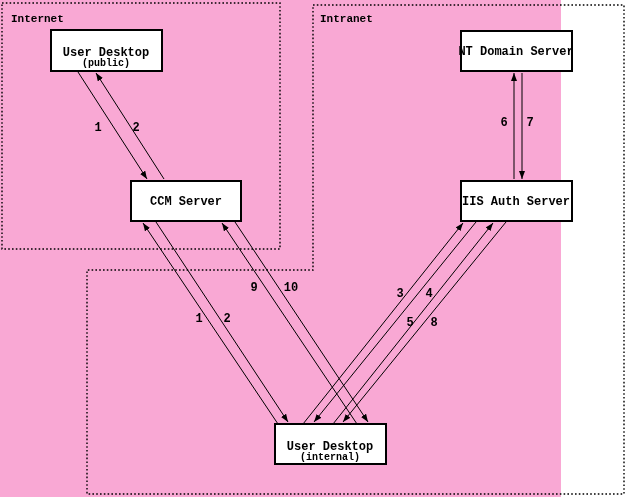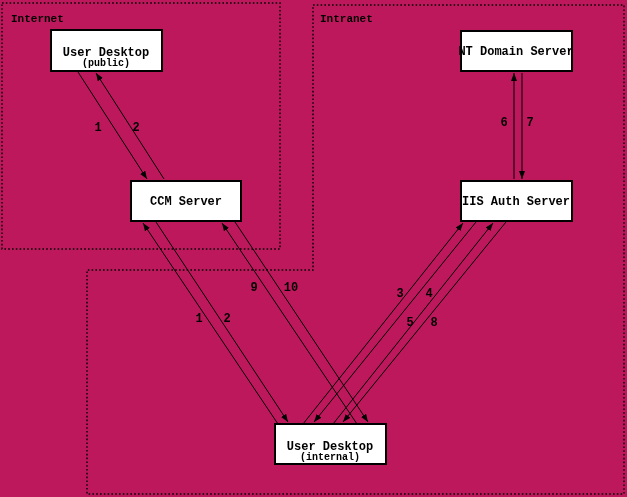--- a/index.html
+++ b/index.html
@@ -3,23 +3,23 @@
 <meta charset="utf-8">
 <title>Diagram</title>
 <style>
   html, body {
     margin: 0;
     padding: 0;
     background: #ffffff;
   }
   .stage {
     position: relative;
-    width: 627px;
+    width: 561px;
     height: 497px;
-    background: #be185d;
+    background: #f9a8d4;
   }
   svg { display: block; }
   .region-border {
     fill: none;
     stroke: #000000;
     stroke-width: 1.4;
     stroke-dasharray: 1.6 2.2;
   }
   .node-box {
     fill: #ffffff;

